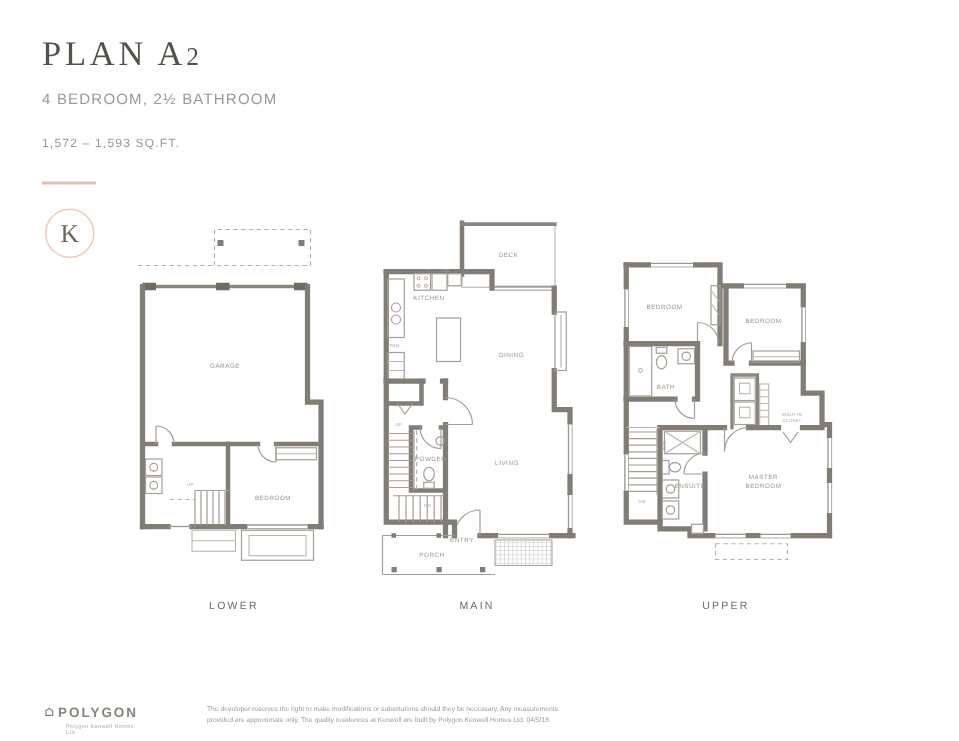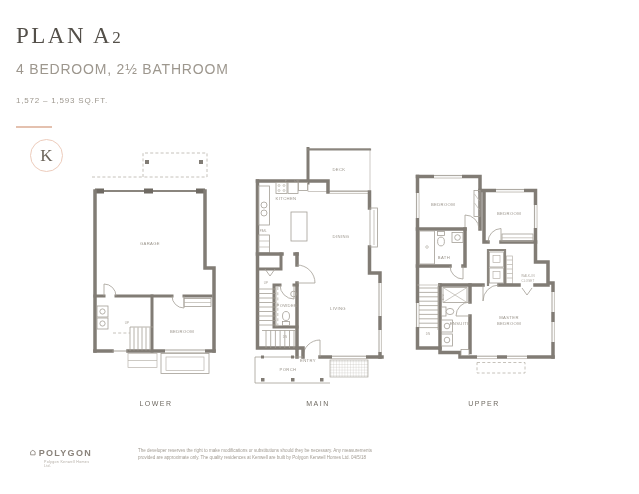--- a/index.html
+++ b/index.html
@@ -1,23 +1,23 @@
 <!DOCTYPE html>
 <html><head>
 <meta charset="utf-8">
 <style>
   html,body{margin:0;padding:0;background:#ffffff;}
   .page{position:relative;width:639px;height:494px;background:#ffffff;overflow:hidden;
         font-family:"Liberation Sans",sans-serif;}
   
-  .header{position:absolute;left:16px;top:24px;}
+  .header{position:absolute;left:28px;top:24px;}
   .title{font-family:"Liberation Serif",serif;font-weight:400;color:#54504a;
          font-size:23px;letter-spacing:2.5px;margin:0;line-height:1;}
   .title .num{font-size:17px;letter-spacing:1px;}
-  .spec{margin-top:14px;font-size:14px;letter-spacing:0.8px;color:#9d978e;}
+  .spec{margin-top:14px;font-size:10px;letter-spacing:0.8px;color:#9d978e;}
   .area{margin-top:19px;font-size:8px;letter-spacing:0.8px;color:#9d978e;}
   .divider{margin-top:21px;width:36px;height:2px;background:#e4c1af;}
   
   .k-badge{position:absolute;left:30px;top:139px;width:31px;height:31px;border-radius:50%;
            border:1px solid #edccbc;display:flex;align-items:center;justify-content:center;
            font-family:"Liberation Serif",serif;font-size:17px;color:#6d665c;}
   
   .plansvg{position:absolute;left:0;top:0;}
   .wall{stroke:#817c75;stroke-width:3.5;fill:none;stroke-linecap:square;}
   .wall3{stroke:#817c75;stroke-width:3;fill:none;stroke-linecap:square;}
@@ -31,21 +31,21 @@
   .winl{stroke:#9d978f;stroke-width:0.9;fill:none;}
   .winl2{stroke:#b1aca4;stroke-width:0.7;fill:none;}
   .post{fill:#817c75;stroke:none;}
   .roomlabel{font-family:"Liberation Sans",sans-serif;font-size:4.2px;letter-spacing:0.35px;
              fill:#9a948b;text-anchor:middle;}
   .tinylabel{font-family:"Liberation Sans",sans-serif;font-size:2.9px;letter-spacing:0.2px;
              fill:#a8a29a;text-anchor:middle;}
   .floorlabel{font-family:"Liberation Sans",sans-serif;font-size:7px;letter-spacing:1.5px;
               fill:#6f6a62;text-anchor:middle;}
   
-  .footer{position:absolute;left:30px;top:447px;display:flex;align-items:flex-start;gap:32px;}
+  .footer{position:absolute;left:30px;top:469px;display:flex;align-items:flex-start;gap:32px;}
   .brandcol{width:62px;}
   .brandrow{display:flex;align-items:center;}
   .brandname{font-size:9px;font-weight:bold;letter-spacing:1.3px;color:#8a837b;margin-left:3px;}
   .tagline{font-size:3.6px;letter-spacing:0.3px;color:#b3ada5;margin-top:2px;margin-left:14px;}
   .disclaimer{margin-left:14px;width:242px;font-size:4.5px;line-height:7.4px;color:#a09a91;}
 </style>
 </head>
 <body>
 
 <div class="page">

